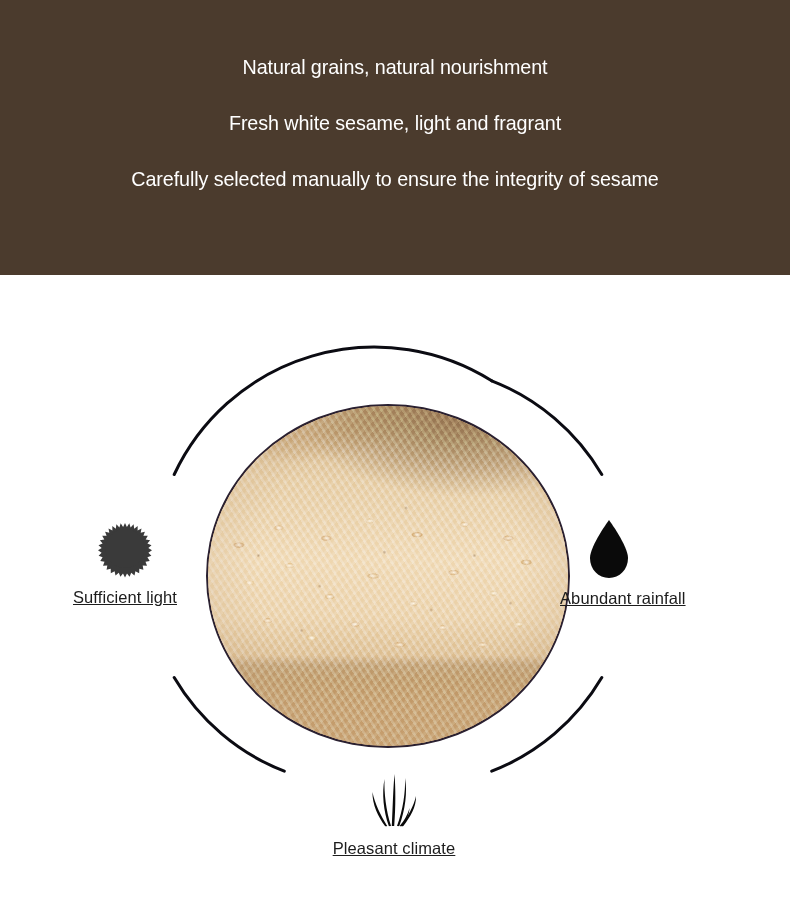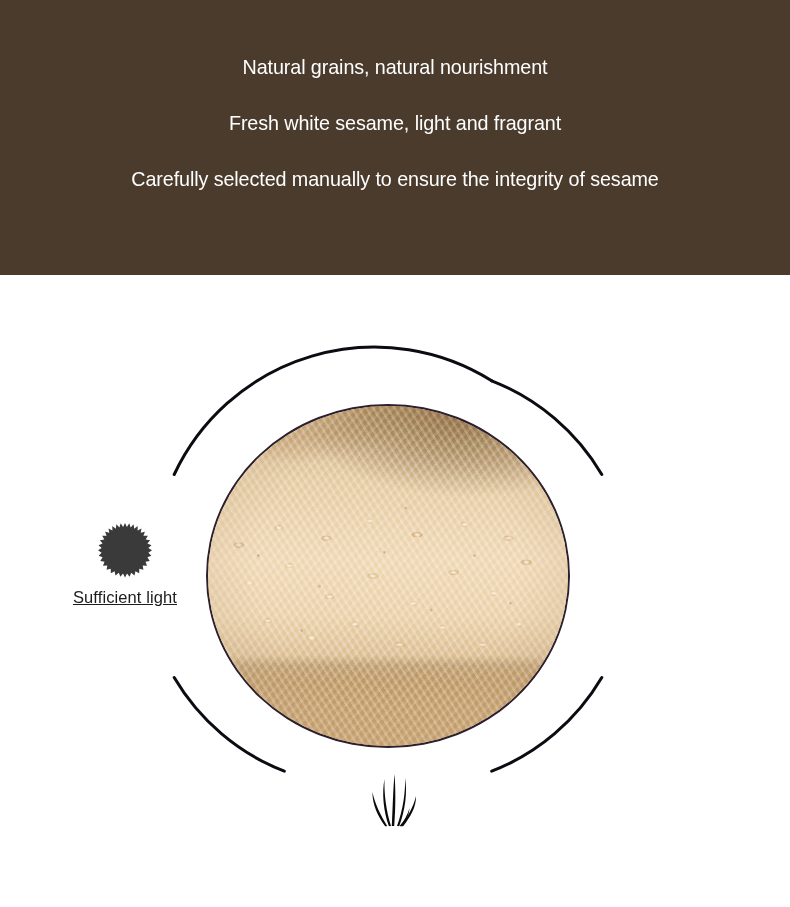--- a/index.html
+++ b/index.html
@@ -259,36 +259,49 @@
                      L1.0 31.6 L4.7 29.2 L1.5 26.2 L5.6 24.6 L2.9 21.0 L7.3 20.3
                      L5.2 16.3 L9.6 16.5 L8.1 12.2 L12.3 13.4 L11.5 8.9 L15.4 10.9
                      L15.3 6.3 L18.8 9.1 L19.4 4.5 L22.4 7.9 L23.7 3.5 L26.1 7.4 Z" transform="translate(0,-3) scale(1,0.96)"></path>
             <circle cx="28" cy="25.5" r="19.5"></circle>
           </g>
         </svg>
       </span>
       <span class="node-label">Sufficient light</span>
     </div>
 
+    <div class="node node-right">
+      <span class="node-icon">
+        <svg width="42" height="62" viewBox="0 0 42 62">
+          <path d="M21 2
+                   C 21 2, 40 28, 40 40
+                   C 40 51.5, 31.5 60, 21 60
+                   C 10.5 60, 2 51.5, 2 40
+                   C 2 28, 21 2, 21 2 Z" fill="#0a0a0a"></path>
+        </svg>
+      </span>
+      <span class="node-label">Abundant rainfall</span>
+    </div>
 
     <div class="node node-bottom">
       <span class="node-icon">
         <svg width="68" height="58" viewBox="0 0 68 58">
           <g fill="#0a0a0a">
 
             <path d="M34.5 2 C 35.6 16, 35.8 34, 34.2 54 C 33.2 54, 32.6 54, 31.8 54 C 32.8 34, 33.2 16, 34.5 2 Z"></path>
 
             <path d="M24.5 7 C 24.0 21, 26.0 38, 31.0 54 C 30.2 54.2, 29.5 54.2, 28.8 54 C 23.4 39, 21.8 21, 24.5 7 Z"></path>
 
             <path d="M12.5 20 C 14.5 31, 21.0 44, 27.2 54 C 26.4 54.4, 25.7 54.4, 25.0 54.1 C 18.3 45, 12.0 32, 12.5 20 Z"></path>
 
             <path d="M45.0 6 C 45.6 20, 43.0 38, 37.0 54 C 37.8 54.2, 38.6 54.2, 39.3 54 C 45.2 38, 47.6 20, 45.0 6 Z"></path>
 
             <path d="M56.0 24 C 53.8 34, 47.6 45, 41.0 54 C 41.8 54.4, 42.5 54.4, 43.3 54.1 C 50.2 45, 56.4 35, 56.0 24 Z"></path>
 
             <path d="M49.5 36 C 48.0 42, 44.0 49, 39.6 54 C 40.4 54.3, 41.1 54.3, 41.8 54.1 C 46.2 49, 49.4 42, 49.5 36 Z"></path>
           </g>
         </svg>
       </span>
+      <span class="node-label">Pleasant climate</span>
     </div>
 
   </section>
 </div>
 
 </body></html>

